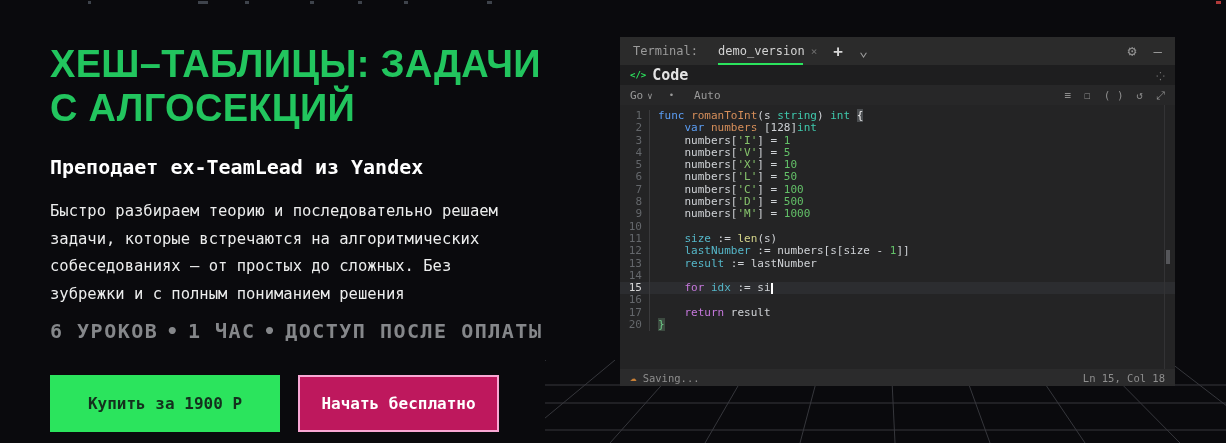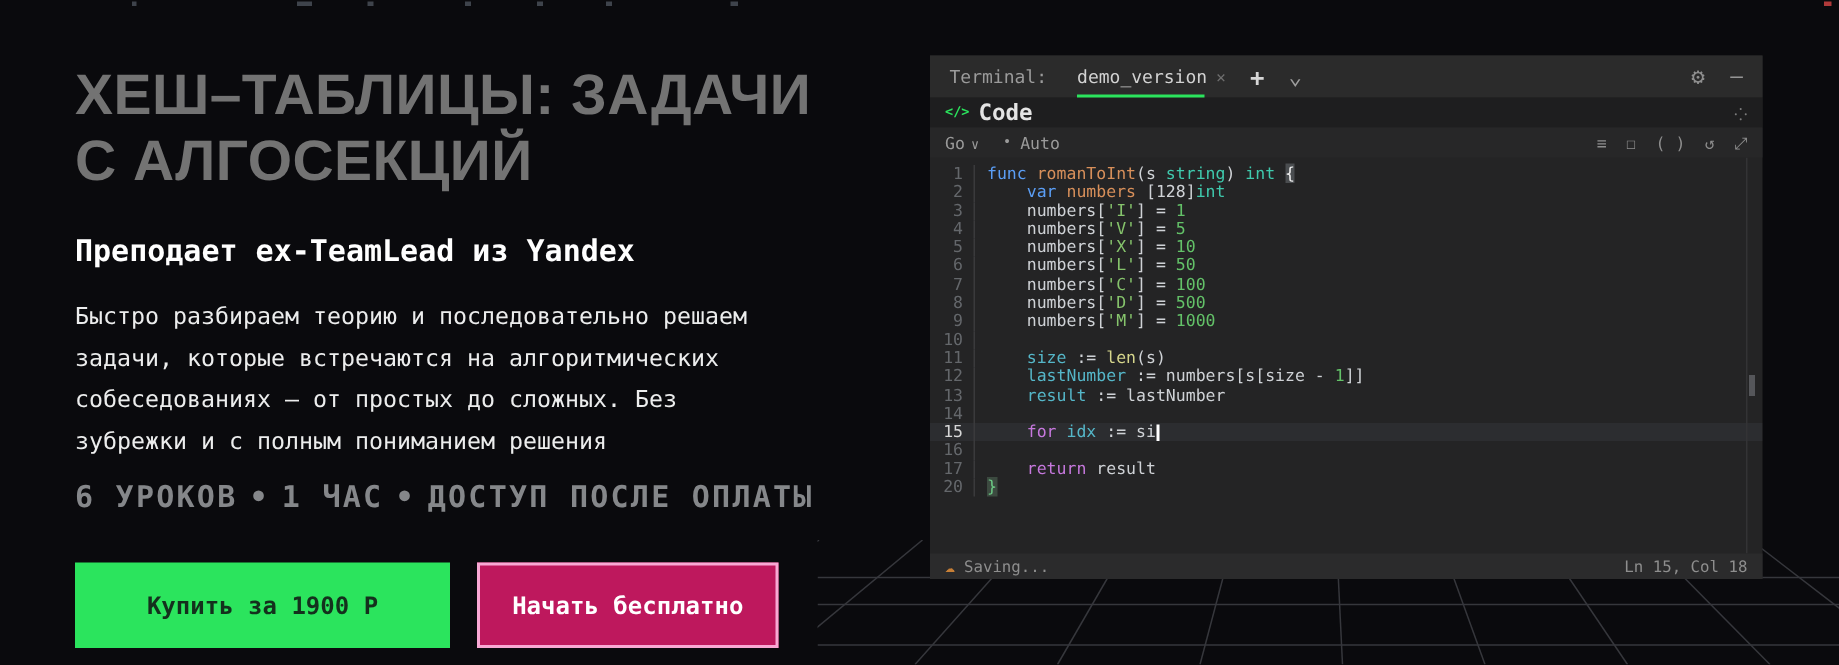--- a/index.html
+++ b/index.html
@@ -12,40 +12,40 @@
 
   
   .top-remnants { position:absolute; top:0; left:0; width:1226px; height:5px; }
   .top-remnants .m { position:absolute; top:1px; height:3px; background:#3e434b; }
 
   
   .hero { position:absolute; left:50px; top:42px; width:545px; z-index:2; }
   .hero-title {
     font-family:"Liberation Sans", sans-serif;
     font-weight:700; font-size:38px; line-height:44px;
-    color:#737373; letter-spacing:.3px;
+    color:#22c55e; letter-spacing:.3px;
   }
   .hero-sub {
     margin-top:25px; font-weight:700; font-size:20px; color:#ffffff;
   }
   .hero-desc {
     margin-top:19px; font-size:15.5px; line-height:27.5px; color:#eceded;
   }
   .hero-meta {
     margin-top:11px; font-weight:700; font-size:20px; color:#85878a;
     letter-spacing:1.5px;
   }
   .hero-meta .dot { margin:0 8px; color:#85878a; }
   .hero-buttons { margin-top:32px; display:flex; gap:18px; }
   .btn {
     height:57px; display:flex; align-items:center; justify-content:center;
     font-family:"DejaVu Sans Mono", monospace; font-weight:700; font-size:16px;
     cursor:pointer;
   }
-  .btn-buy { width:250px; background:var(--c-green,#2be45d); color:#14301d; border:none; }
+  .btn-buy { width:230px; background:var(--c-green,#2be45d); color:#14301d; border:none; }
   .btn-free { width:201px; background:#be185d; color:#ffffff; border:2px solid #f9a8d4; }
 
   
   .grid-svg { position:absolute; left:545px; top:360px; z-index:0; }
 
   
   .terminal {
     position:absolute; left:620px; top:37px; width:555px; height:349px; z-index:1;
     display:flex; flex-direction:column; background:#242425;
   }
@@ -72,21 +72,21 @@
   .t-codelabel { color:#e4e4e4; font-size:15px; font-weight:700; margin-left:6px; }
   .t-handle { margin-left:auto; color:#7c7c7c; font-size:11px; }
 
   .t-toolbar {
     height:20px; background:#272728; display:flex; align-items:center;
     padding:0 10px; flex:none; font-size:11px; color:#9a9a9a;
   }
   .t-lang { cursor:pointer; }
   .t-lang-chev { font-size:9px; margin-left:4px; }
   .t-auto-dot { margin-left:16px; font-size:9px; }
-  .t-auto { margin-left:6px; }
+  .t-auto { margin-left:20px; }
   .t-ticons { margin-left:auto; display:flex; gap:13px; color:#8d8d8d; font-size:11px; }
   .t-ticons span { cursor:pointer; }
 
   .t-editor { flex:1; position:relative; padding-top:5px; font-size:11px; line-height:12.3px; overflow:hidden; }
   .cline { display:flex; white-space:pre; }
   .cline.active { background:#2c2d30; }
   .ln { width:30px; text-align:right; color:#64676b; padding-right:7px;
         border-right:1px solid #3a3a3c; flex:none; }
   .cline.active .ln { color:#d6d6d6; }
   .ctext { padding-left:8px; color:var(--c-plain,#cfd2d6); }

